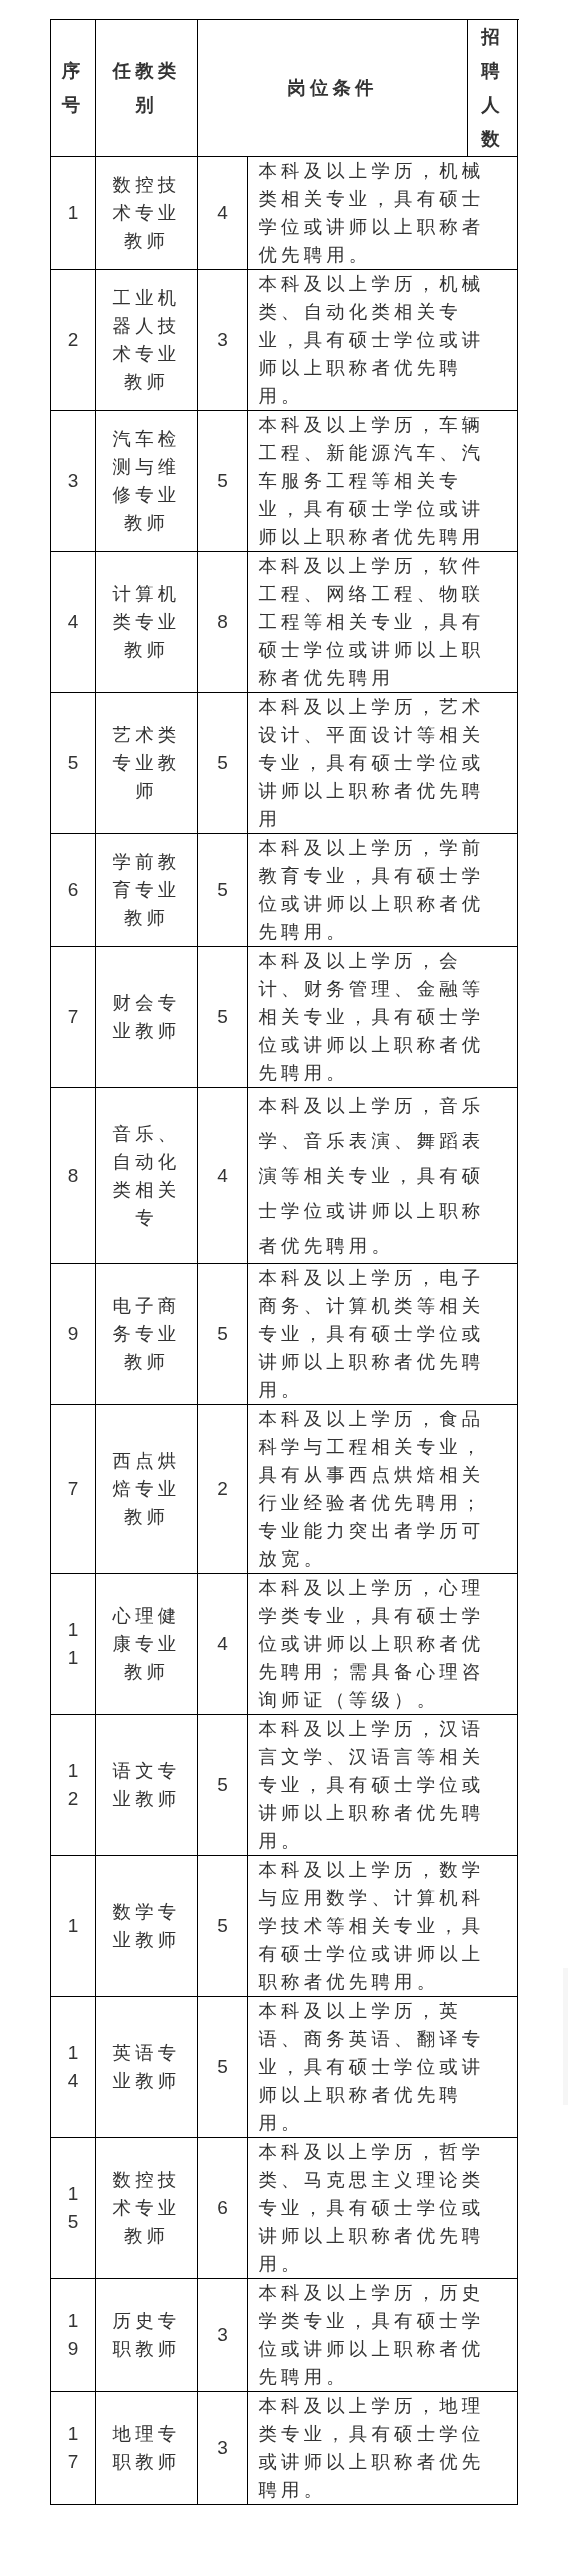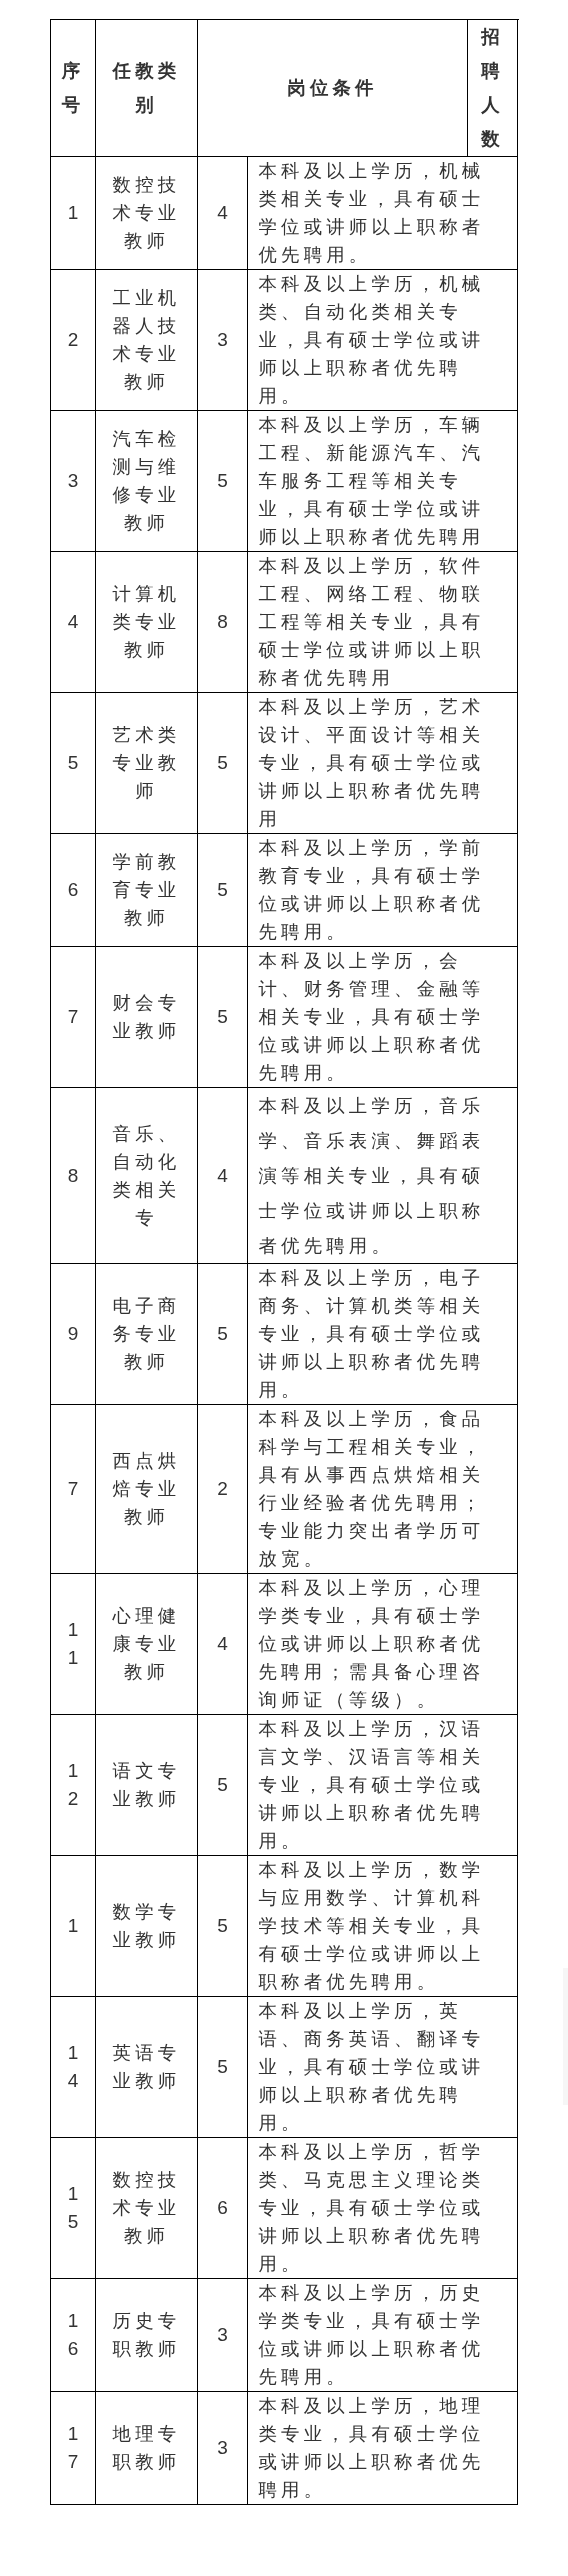--- a/index.html
+++ b/index.html
@@ -358,21 +358,21 @@
       </div>
     <div class="cell c4 req">本科及以上学历，哲学
 类、马克思主义理论类
 专业，具有硕士学位或
 讲师以上职称者优先聘
 用。</div>
   </div>
 
   <div class="row">
     <div class="cell c1">
-        <span class="num">16</span>
+        <span class="num">19</span>
       </div>
     <div class="cell c2">
         <span class="cat">历史专职教师</span>
       </div>
     <div class="cell c3">
         <span class="num">3</span>
       </div>
     <div class="cell c4 req">本科及以上学历，历史
 学类专业，具有硕士学
 位或讲师以上职称者优

